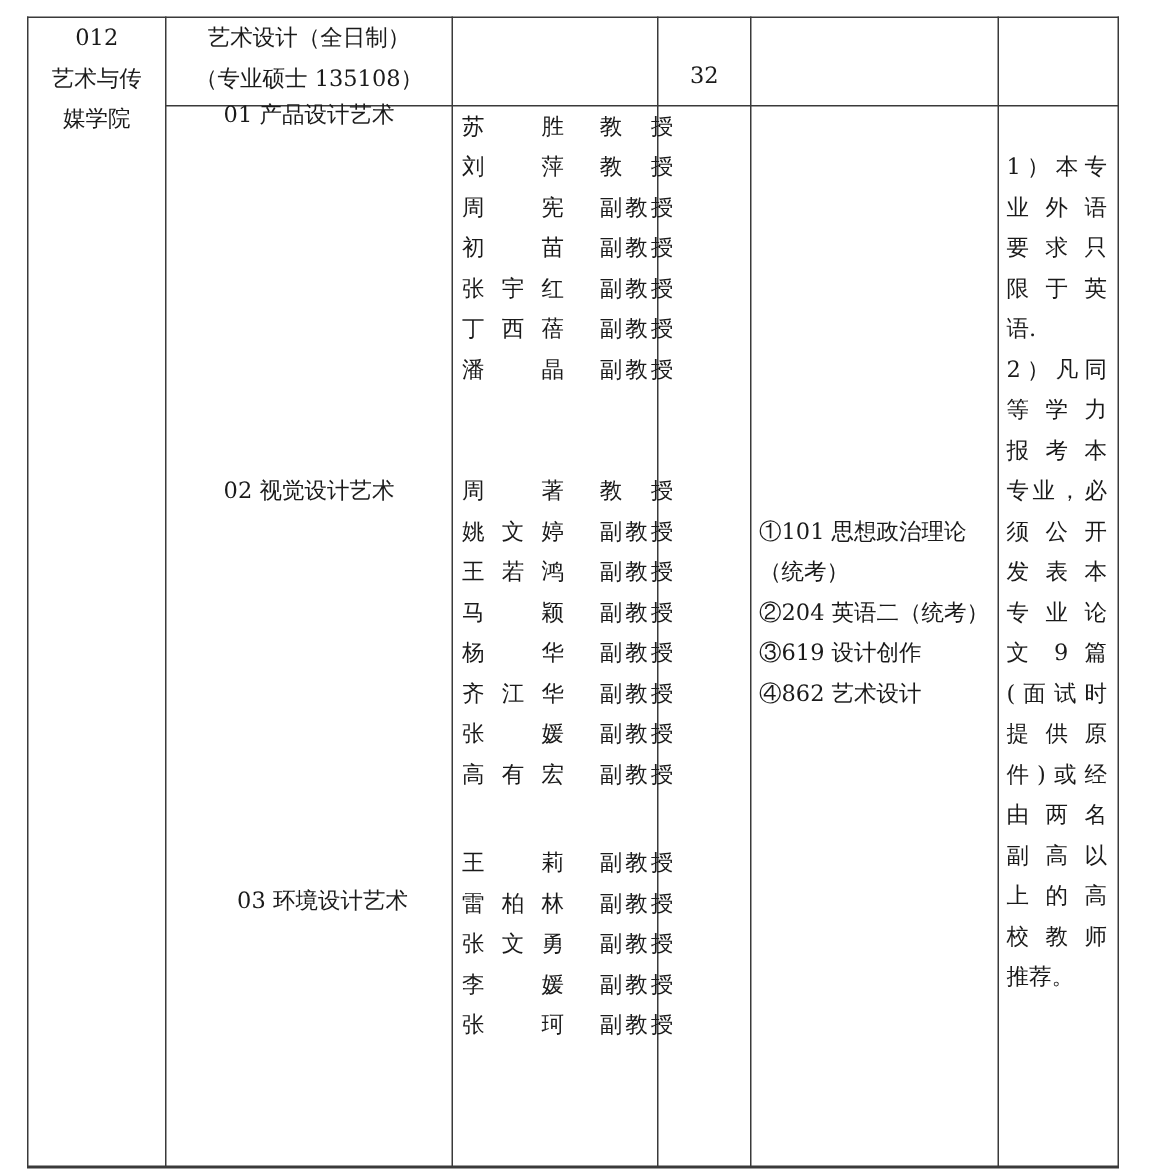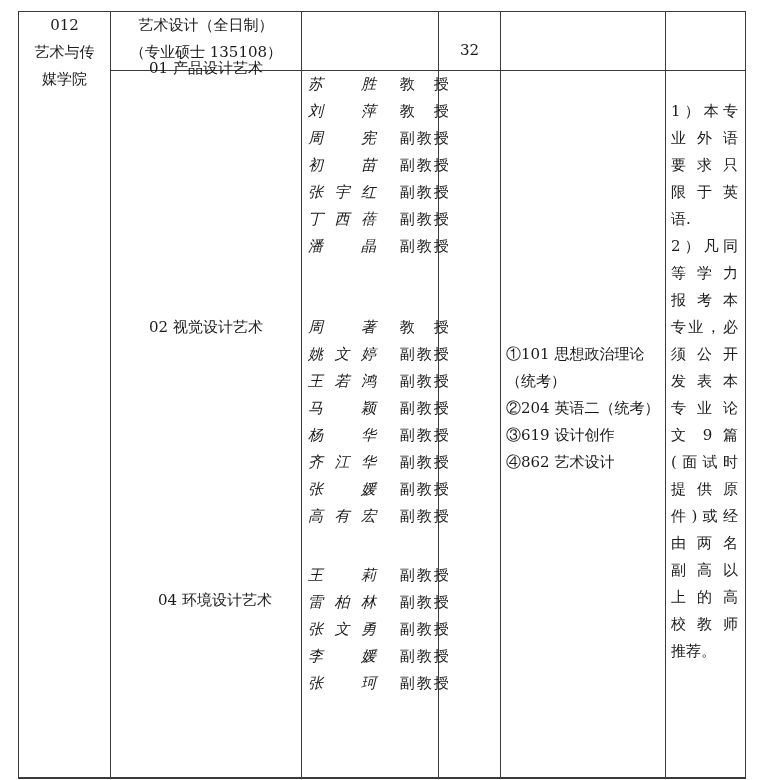--- a/index.html
+++ b/index.html
@@ -4,21 +4,21 @@
 <style>
   html, body { margin:0; padding:0; background:#ffffff; }
   body { width:772px; height:780px; position:relative; overflow:hidden;
          font-family:"DejaVu Serif","Liberation Serif",serif; color:#1a1a1a; font-size:15px; }
   .tbl { position:absolute; left:18px; top:11px; width:712px; height:767px; }
   .vline { position:absolute; top:0; width:1px; background:#3a3a3a; }
   .hline { position:absolute; height:1px; background:#3a3a3a; }
   .cell { position:absolute; box-sizing:border-box; }
   .line { height:27px; line-height:27px; white-space:nowrap; }
   .center { text-align:center; }
-  .name { display:inline-block; width:68px; text-align:justify; text-align-last:justify;font-style:italic; }
+  .name { display:inline-block; width:68px; text-align:justify; text-align-last:justify; }
   .title { display:inline-block; width:49px; text-align:justify; text-align-last:justify; }
   .faculty-row { height:27px; line-height:27px; white-space:nowrap; }
   .notes-line { height:27px; line-height:27px; text-align:justify; text-align-last:justify; white-space:nowrap; }
 </style>
 </head>
 <body>
 
 <div class="tbl">
 
   <div class="vline" style="left:0;height:767px;"></div>
@@ -41,28 +41,28 @@
 
   <div class="cell center" style="left:93px;top:1px;width:190px;">
     <div class="line">艺术设计（全日制）</div>
     <div class="line">（专业硕士 135108）</div>
   </div>
 
   <div class="cell center" style="left:421px;top:10px;width:61px;height:59px;line-height:59px;">
     <span>32</span>
   </div>
 
-  <div class="cell center" style="left:93px;top:44px;width:190px;text-align:center;">
+  <div class="cell center" style="left:93px;top:52px;width:190px;text-align:center;">
     <div class="line">01 产品设计艺术</div>
   </div>
   <div class="cell center" style="left:93px;top:303px;width:190px;">
     <div class="line">02 视觉设计艺术</div>
   </div>
   <div class="cell" style="left:93px;top:576px;width:190px;text-align:center;padding-left:18px;">
-    <div class="line">04 环境设计艺术</div>
+    <div class="line">03 环境设计艺术</div>
   </div>
 
   <div class="cell" style="left:290px;top:60px;width:125px;">
     <div class="faculty-row"><span class="name">苏　胜</span>&nbsp;&nbsp;&nbsp;&nbsp;&nbsp;<span class="title">教　授</span></div>
     <div class="faculty-row"><span class="name">刘　萍</span>&nbsp;&nbsp;&nbsp;&nbsp;&nbsp;<span class="title">教　授</span></div>
     <div class="faculty-row"><span class="name">周　宪</span>&nbsp;&nbsp;&nbsp;&nbsp;&nbsp;<span class="title">副教授</span></div>
     <div class="faculty-row"><span class="name">初　苗</span>&nbsp;&nbsp;&nbsp;&nbsp;&nbsp;<span class="title">副教授</span></div>
     <div class="faculty-row"><span class="name">张宇红</span>&nbsp;&nbsp;&nbsp;&nbsp;&nbsp;<span class="title">副教授</span></div>
     <div class="faculty-row"><span class="name">丁西蓓</span>&nbsp;&nbsp;&nbsp;&nbsp;&nbsp;<span class="title">副教授</span></div>
     <div class="faculty-row"><span class="name">潘　晶</span>&nbsp;&nbsp;&nbsp;&nbsp;&nbsp;<span class="title">副教授</span></div>

